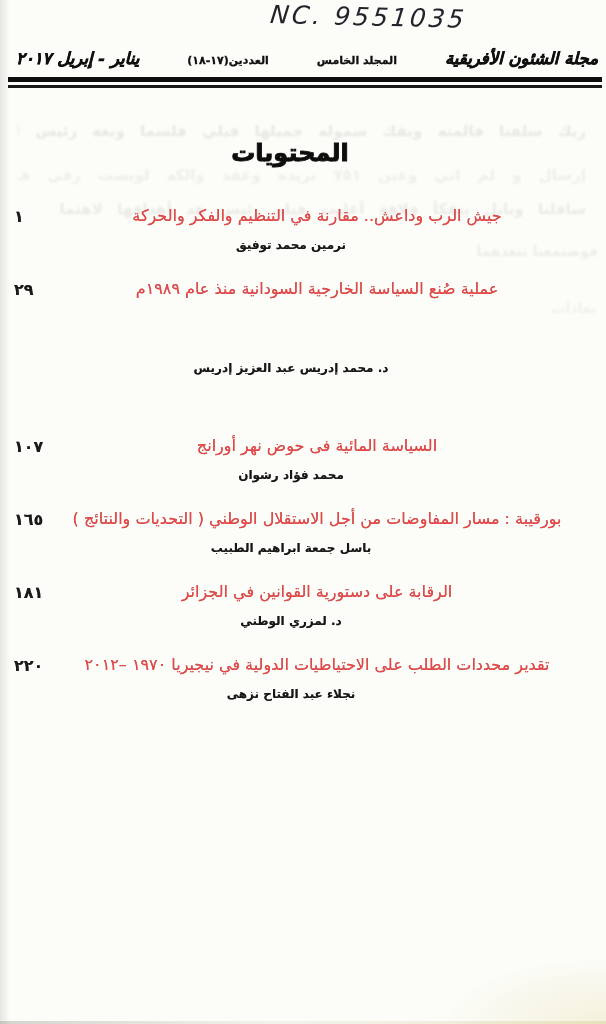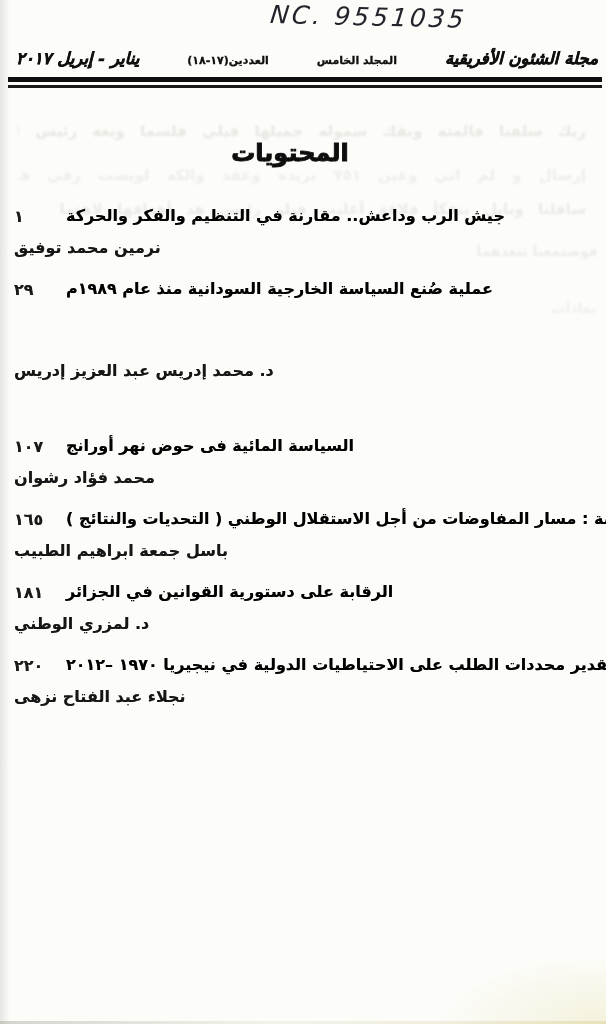--- a/index.html
+++ b/index.html
@@ -83,28 +83,28 @@
   }
   .entry { height:73px; }
   .trow { display:flex; align-items:flex-start; }
   .pageno {
     flex:none; width:52px; padding-top:3px;
     font-size:16px; font-weight:bold; text-align:left;
     letter-spacing:2px; color:#1a1a1a;
     text-shadow:0 0 0.4px rgba(0,0,0,0.5);
   }
   .title {
-    flex:1; direction:rtl; text-align:left;
-    font-size:16px; font-weight:bold; line-height:1.45;
-    white-space:nowrap; color:#000000;
+    flex:1; direction:rtl; text-align:center;
+    font-size:16px; font-weight:normal; line-height:1.45;
+    white-space:nowrap; color:#ef4444;
     text-shadow:0 0 0.4px rgba(0,0,0,0.5);
   }
   .author {
-    direction:rtl; text-align:left; margin-top:11px;
-    font-size:16px; font-weight:bold; line-height:1.3;
+    direction:rtl; text-align:center; margin-top:11px;
+    font-size:12px; font-weight:bold; line-height:1.3;
     color:#161616; text-shadow:0 0 0.4px rgba(0,0,0,0.45);
   }
 </style>
 </head>
 <body>
 
 <div class="page">
 
   <div class="handwriting">NC. 9551035</div>
 

